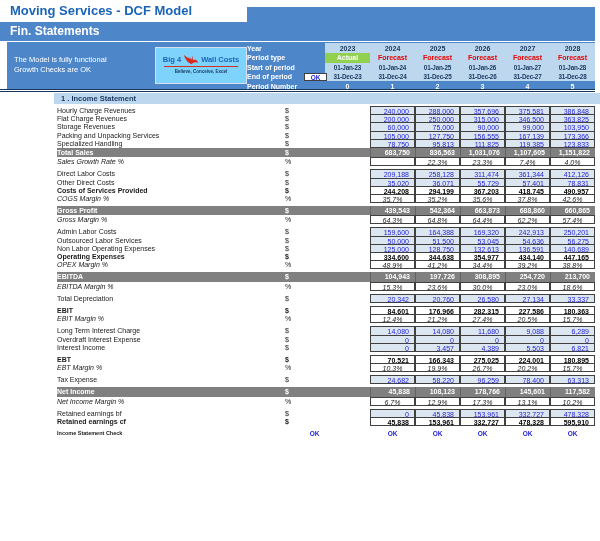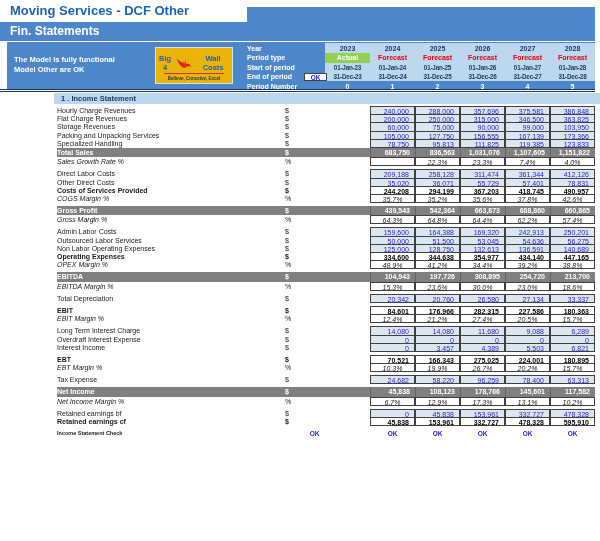--- a/index.html
+++ b/index.html
@@ -7,22 +7,22 @@
   .sheet { position:relative; width:600px; height:541px; background:#ffffff; overflow:hidden; }
 
   
   .wb-title { position:absolute; left:10px; top:3px; font-size:13px; font-weight:bold; color:#1a64b8; }
   .title-strip { position:absolute; left:247px; top:7px; width:348px; height:15px; background:#4e87c9; }
   .fin-band { position:absolute; left:0; top:22px; width:595px; height:19px; background:#4e87c9;
               color:#ffffff; font-size:12px; font-weight:bold; padding:2px 0 0 10px; }
 
   
   .head-block { position:absolute; left:7px; top:42px; width:588px; height:47px; background:#4e87c9; }
-  .model-status { position:absolute; left:7px; top:13px; color:#ffffff; font-weight:bold; font-size:7.5px; line-height:10px; }
-  .logo { position:absolute; left:148px; top:5px; width:78px; height:37px; background:#eab308;
+  .model-status { position:absolute; left:7px; top:13px; color:#ffffff; font-weight:normal; font-size:7.5px; line-height:10px; }
+  .logo { position:absolute; left:148px; top:5px; width:92px; height:37px; background:#7dd3fc;
           border:1px solid #d8e2ee; text-align:center; }
   .logo-main { display:flex; align-items:center; justify-content:center; gap:2px; margin-top:6px;
                font-size:7.5px; font-weight:bold; color:#1a64b8; }
   .logo-main svg { width:16px; height:11px; }
   .logo-rule { height:1px; background:#d03020; margin:1px 8px 2px 8px; }
   .logo-tag { font-size:4.5px; color:#17375e; font-weight:bold; }
 
   .p-shade { position:absolute; left:318px; top:1px; width:270px; height:38px; background:#bdd7ee; }
   .p-row { position:absolute; left:0; width:588px; height:9.4px; font-size:7px; line-height:9.4px; }
   .p-label { position:absolute; left:240px; color:#ffffff; font-weight:bold; }
@@ -62,28 +62,28 @@
   .row.r-band .cell.v { color:#ffffff; font-weight:bold; border-left:1px solid #636363; }
   .row.r-chk .r-label { font-size:5.5px; font-weight:bold; }
   .row.r-chk .cell.v { text-align:center; padding-right:0; color:#2222d7; font-weight:bold; font-size:6.5px; }
   .cell.e { background:transparent !important; border:none !important; }
   .merge { margin-top:-1px; }
 </style>
 </head>
 <body>
 
 <div class="sheet">
-  <div class="wb-title">Moving Services - DCF Other</div>
+  <div class="wb-title">Moving Services - DCF Model</div>
   <div class="title-strip"></div>
   <div class="fin-band">Fin. Statements</div>
 
   <div class="head-block">
     <div class="model-status">
       <div>The Model is fully functional</div>
-      <div>Model Other are OK</div>
+      <div>Growth Checks are OK</div>
     </div>
     <div class="logo">
       <div class="logo-main">
         <span>Big 4</span>
         <svg viewBox="0 0 24 16">
           <path d="M1 1 C6 6 9 5 12 8 L10 3 L13 8 L14 2 L15 9 C18 7 20 8 23 13 C18 11 16 13 12 15 C9 13 5 12 1 1 Z" fill="#d82a1e"></path>
         </svg>
         <span>Wall Costs</span>
       </div>
       <div class="logo-rule"></div>

